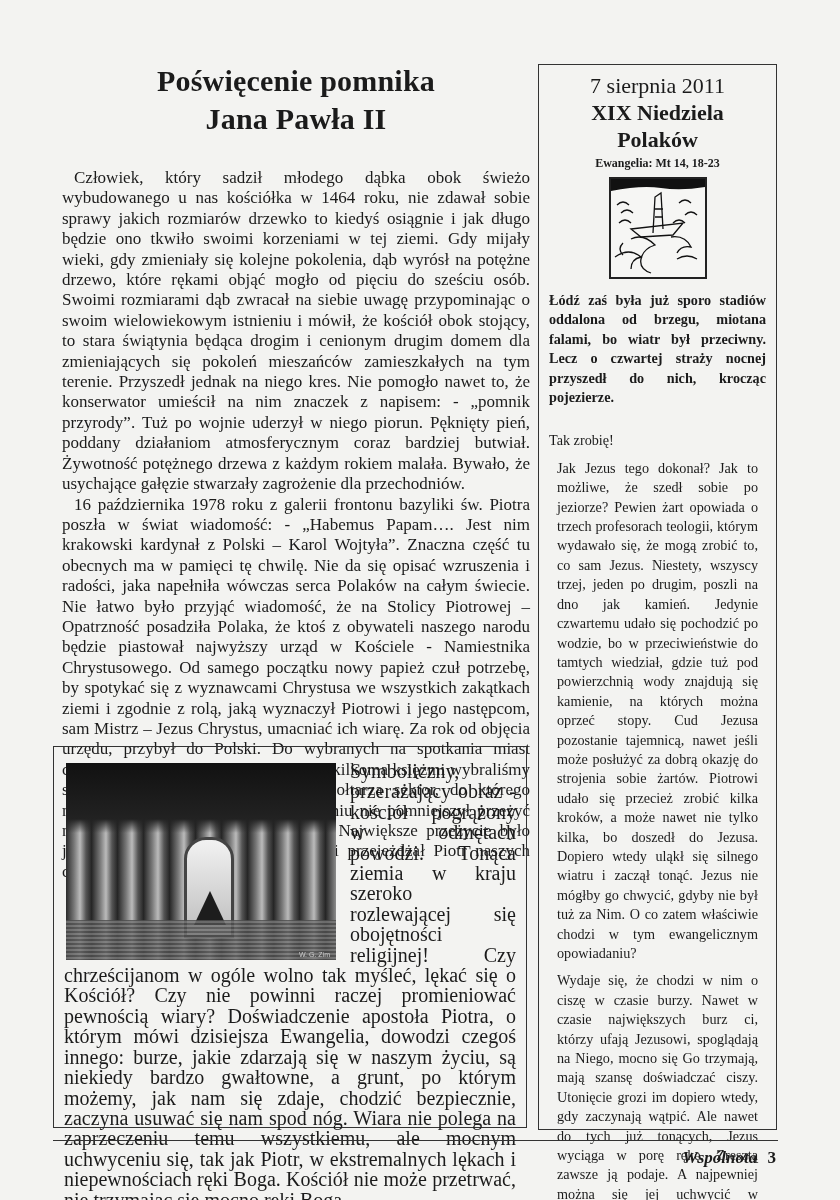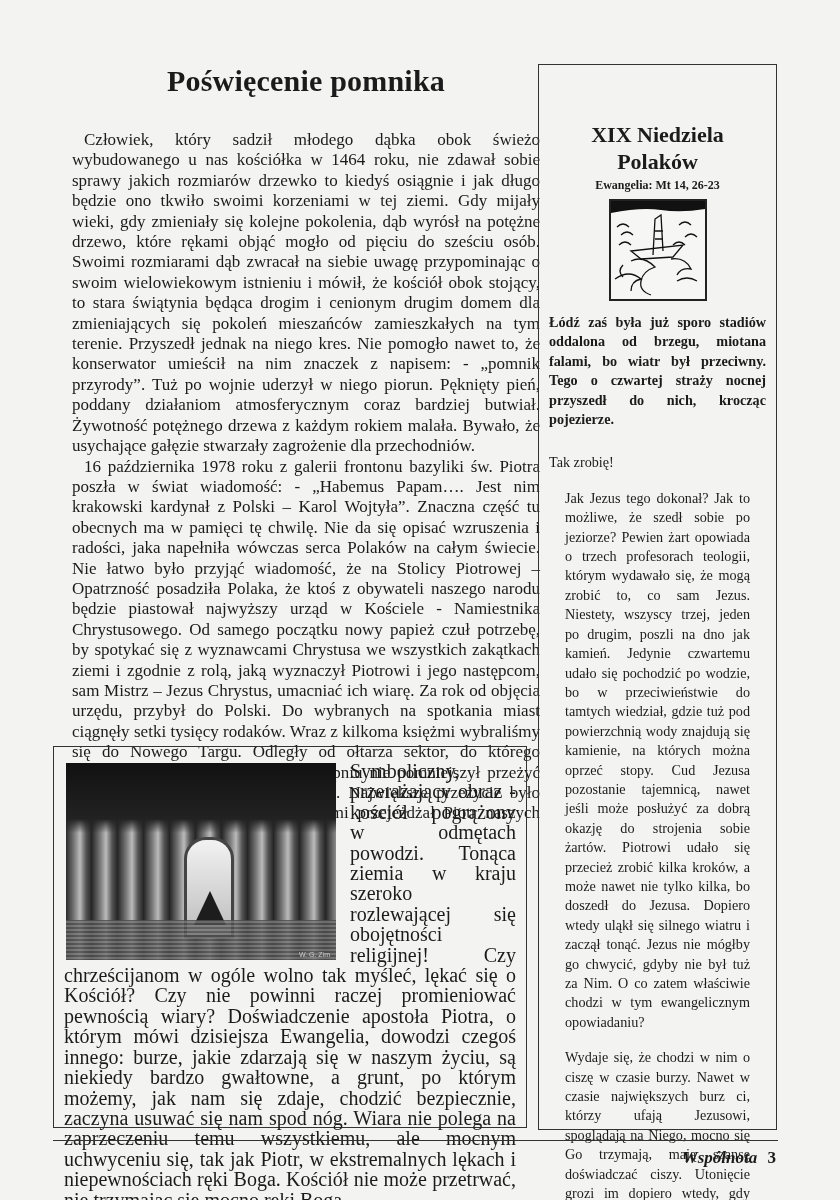--- a/index.html
+++ b/index.html
@@ -6,21 +6,21 @@
   body {
     width: 840px; height: 1200px; overflow: hidden;
     background: #f3f3f1;
     font-family: "Liberation Serif", "DejaVu Serif", serif;
     color: #1b1b1b;
     position: relative;
   }
   .page { position: absolute; left: 0; top: 0; width: 840px; height: 1200px; }
 
   
-  .left-col { position: absolute; left: 62px; top: 60px; width: 468px; margin-left: 10px; }
+  .left-col { position: absolute; left: 62px; top: 60px; width: 468px; }
   .title {
     text-align: center; font-weight: bold; font-size: 30px; line-height: 38px;
     margin: 0; padding-top: 2px; letter-spacing: 0.2px;
   }
   .article {
     margin-top: 30px; font-size: 17px; line-height: 20.4px; text-align: justify;
     hyphens: manual;
   }
   .article p { margin: 0; text-indent: 12px; }
 
@@ -63,46 +63,47 @@
     font-family: "Liberation Sans", sans-serif;
   }
 
   
   .box-right {
     position: absolute; left: 538px; top: 64px; width: 239px; height: 1066px;
     border: 1.5px solid #333; box-sizing: border-box;
   }
   .box-right-inner { position: absolute; left: 10px; top: 8px; width: 217px; }
   .date { text-align: center; font-size: 22px; line-height: 26px; }
-  .sunday { text-align: center; font-size: 22px; line-height: 27px; font-weight: bold; margin-top: 48px; }
+  .sunday { text-align: center; font-size: 22px; line-height: 27px; font-weight: bold; }
   .gospel-ref { text-align: center; font-size: 12px; line-height: 16px; font-weight: bold; margin-top: 2px; }
   .boat-img {
     width: 98px; height: 102px; margin: 6px auto 0; border: 2px solid #222; box-sizing: border-box;
     background: #f6f6f4; position: relative; overflow: hidden;
   }
   .boat-img svg { position: absolute; left: 0; top: 0; }
   .quote {
     margin-top: 12px; font-weight: bold; font-size: 14.2px; line-height: 19.4px; text-align: justify;
   }
   .section-head { margin-top: 24px; font-weight: normal; font-size: 14.2px; line-height: 19.4px; }
-  .reflection { font-size: 14.2px; line-height: 19.4px; text-align: justify; margin: 16px; }
+  .reflection { font-size: 14.2px; line-height: 19.4px; text-align: justify; margin: 8px; }
 
   
   .footer-rule { position: absolute; left: 53px; top: 1140px; width: 725px; height: 0; border-top: 1.5px solid #333; }
   .footer { position: absolute; right: 64px; top: 1148px; font-size: 17px; font-weight: bold; }
   .footer .mag { font-style: italic; margin-right: 6px; }
 </style>
 </head>
 <body>
 
 <div class="page">
 
   <div class="left-col">
     <h1 class="title">
       <span>Poświęcenie pomnika</span><br>
+      <span>Jana Pawła II</span>
     </h1>
     <div class="article">
       <p>Człowiek, który sadził młodego dąbka obok świeżo wybudowanego u nas kościółka w 1464 roku, nie zdawał sobie sprawy jakich rozmiarów drzewko to kiedyś osiągnie i jak długo będzie ono tkwiło swoimi korzeniami w tej ziemi. Gdy mijały wieki, gdy zmieniały się kolejne pokolenia, dąb wyrósł na potężne drzewo, które rękami objąć mogło od pięciu do sześciu osób. Swoimi rozmiarami dąb zwracał na siebie uwagę przypominając o swoim wielowiekowym istnieniu i mówił, że kościół obok stojący, to stara świątynia będąca drogim i cenionym drugim domem dla zmieniających się pokoleń mieszańców zamieszkałych na tym terenie. Przyszedł jednak na niego kres. Nie pomogło nawet to, że konserwator umieścił na nim znaczek z napisem: - „pomnik przyrody”. Tuż po wojnie uderzył w niego piorun. Pęknięty pień, poddany działaniom atmosferycznym coraz bardziej butwiał. Żywotność potężnego drzewa z każdym rokiem malała. Bywało, że usychające gałęzie stwarzały zagrożenie dla przechodniów.</p>
       <p>16 października 1978 roku z galerii frontonu bazyliki św. Piotra poszła w świat wiadomość: - „Habemus Papam…. Jest nim krakowski kardynał z Polski – Karol Wojtyła”. Znaczna część tu obecnych ma w pamięci tę chwilę. Nie da się opisać wzruszenia i radości, jaka napełniła wówczas serca Polaków na całym świecie. Nie łatwo było przyjąć wiadomość, że na Stolicy Piotrowej – Opatrzność posadziła Polaka, że ktoś z obywateli naszego narodu będzie piastował najwyższy urząd w Kościele - Namiestnika Chrystusowego. Od samego początku nowy papież czuł potrzebę, by spotykać się z wyznawcami Chrystusa we wszystkich zakątkach ziemi i zgodnie z rolą, jaką wyznaczył Piotrowi i jego następcom, sam Mistrz – Jezus Chrystus, umacniać ich wiarę. Za rok od objęcia urzędu, przybył do Polski. Do wybranych na spotkania miast ciągnęły setki tysięcy rodaków. Wraz z kilkoma księżmi wybraliśmy się do Nowego Targu. Odległy od ołtarza sektor, do którego mieliśmy bilety, w najmniejszym stopniu nie pomniejszył przeżyć naszego spotkania z Ojcem świętym. Największe przeżycie było jednak na końcu. Pomiędzy sektorami przejeżdżał Piotr naszych czasów –</p>
     </div>
   </div>
 
   <div class="box-left">
     <div class="box-left-inner">
       <div class="box-photo">
@@ -111,41 +112,42 @@
         <div class="altar"></div>
         <div class="water"></div>
         <span class="credit">W. G. Zim</span>
       </div>
       <p class="box-text">Symboliczny, przerażający obraz - kościół pogrążony w odmętach powodzi. Tonąca ziemia w kraju szeroko rozlewającej się obojętności religijnej! Czy chrześcijanom w ogóle wolno tak myśleć, lękać się o Kościół? Czy nie powinni raczej promieniować pewnością wiary? Doświadczenie apostoła Piotra, o którym mówi dzisiejsza Ewangelia, dowodzi czegoś innego: burze, jakie zdarzają się w naszym życiu, są niekiedy bardzo gwałtowne, a grunt, po którym możemy, jak nam się zdaje, chodzić bezpiecznie, zaczyna usuwać się nam spod nóg. Wiara nie polega na zaprzeczeniu temu wszystkiemu, ale mocnym uchwyceniu się, tak jak Piotr, w ekstremalnych lękach i niepewnościach ręki Boga. Kościół nie może przetrwać, nie trzymając się mocno ręki Boga.</p>
     </div>
   </div>
 
   <div class="box-right">
     <div class="box-right-inner">
+      <div class="date">7 sierpnia 2011</div>
       <div class="sunday">
         <span>XIX Niedziela</span><br>
         <span>Polaków</span>
       </div>
-      <div class="gospel-ref">Ewangelia: Mt 14, 26-23</div>
+      <div class="gospel-ref">Ewangelia: Mt 14, 18-23</div>
       <div class="boat-img">
         <svg width="94" height="98" viewBox="0 0 94 98">
           <path d="M0 0 H94 V8 Q70 12 50 9 Q30 6 0 12 Z" fill="#111"></path>
           <g fill="none" stroke="#111" stroke-width="1.3">
             <path d="M6 26 q6 -6 12 0 M10 34 q6 -6 12 0 M68 24 q6 -6 12 0 M74 36 q6 -6 12 0 M62 44 q6 -6 12 0 M8 44 q6 -6 12 0"></path>
             <path d="M20 50 L72 44 L62 56 L30 58 Z"></path>
             <path d="M42 54 L44 18 L50 14 L52 50"></path>
             <path d="M44 30 L52 30 M44 38 L52 38"></path>
             <path d="M20 60 q12 -6 24 6 q-12 4 -14 14 q-2 10 10 14"></path>
             <path d="M60 58 q14 -2 20 10 q-10 -2 -14 6"></path>
             <path d="M4 78 q14 -10 26 0 q-10 2 -10 12"></path>
             <path d="M12 64 q-6 6 0 12 M66 80 q10 -6 20 0"></path>
           </g>
         </svg>
       </div>
-      <div class="quote">Łódź zaś była już sporo stadiów oddalona od brzegu, miotana falami, bo wiatr był przeciwny. Tego o czwartej straży nocnej przyszedł do nich, krocząc pojezierze.</div>
+      <div class="quote">Łódź zaś była już sporo stadiów oddalona od brzegu, miotana falami, bo wiatr był przeciwny. Lecz o czwartej straży nocnej przyszedł do nich, krocząc pojezierze.</div>
       <div class="section-head">Tak zrobię!</div>
       <p class="reflection">Jak Jezus tego dokonał? Jak to możliwe, że szedł sobie po jeziorze? Pewien żart opowiada o trzech profesorach teologii, którym wydawało się, że mogą zrobić to, co sam Jezus. Niestety, wszyscy trzej, jeden po drugim, poszli na dno jak kamień. Jedynie czwartemu udało się pochodzić po wodzie, bo w przeciwieństwie do tamtych wiedział, gdzie tuż pod powierzchnią wody znajdują się kamienie, na których można oprzeć stopy. Cud Jezusa pozostanie tajemnicą, nawet jeśli może posłużyć za dobrą okazję do strojenia sobie żartów. Piotrowi udało się przecież zrobić kilka kroków, a może nawet nie tylko kilka, bo doszedł do Jezusa. Dopiero wtedy uląkł się silnego wiatru i zaczął tonąć. Jezus nie mógłby go chwycić, gdyby nie był tuż za Nim. O co zatem właściwie chodzi w tym ewangelicznym opowiadaniu?</p>
       <p class="reflection">Wydaje się, że chodzi w nim o ciszę w czasie burzy. Nawet w czasie największych burz ci, którzy ufają Jezusowi, spoglądają na Niego, mocno się Go trzymają, mają szansę doświadczać ciszy. Utonięcie grozi im dopiero wtedy, gdy zaczynają wątpić. Ale nawet do tych już tonących, Jezus wyciąga w porę rękę. Zresztą zawsze ją podaje. A najpewniej można się jej uchwycić w chwilach największej wewnętrznej ciszy. Można ją uchwycić, okazując wdzięczność. Niczego nie zawdzięczam samemu sobie - to najcenniejsza i najbardziej zbawienna myśl w doświadczanej wielkiej ciszy. Kto pamięta o niej podczas burz codzienności, nie utonie. Zdąży spojrzeć na Tego, który trzyma w swojej ręce początek i koniec naszego życia.</p>
 
     </div>
   </div>
 
   <div class="footer-rule"></div>
   <div class="footer">
     <span class="mag">Wspólnota</span>

